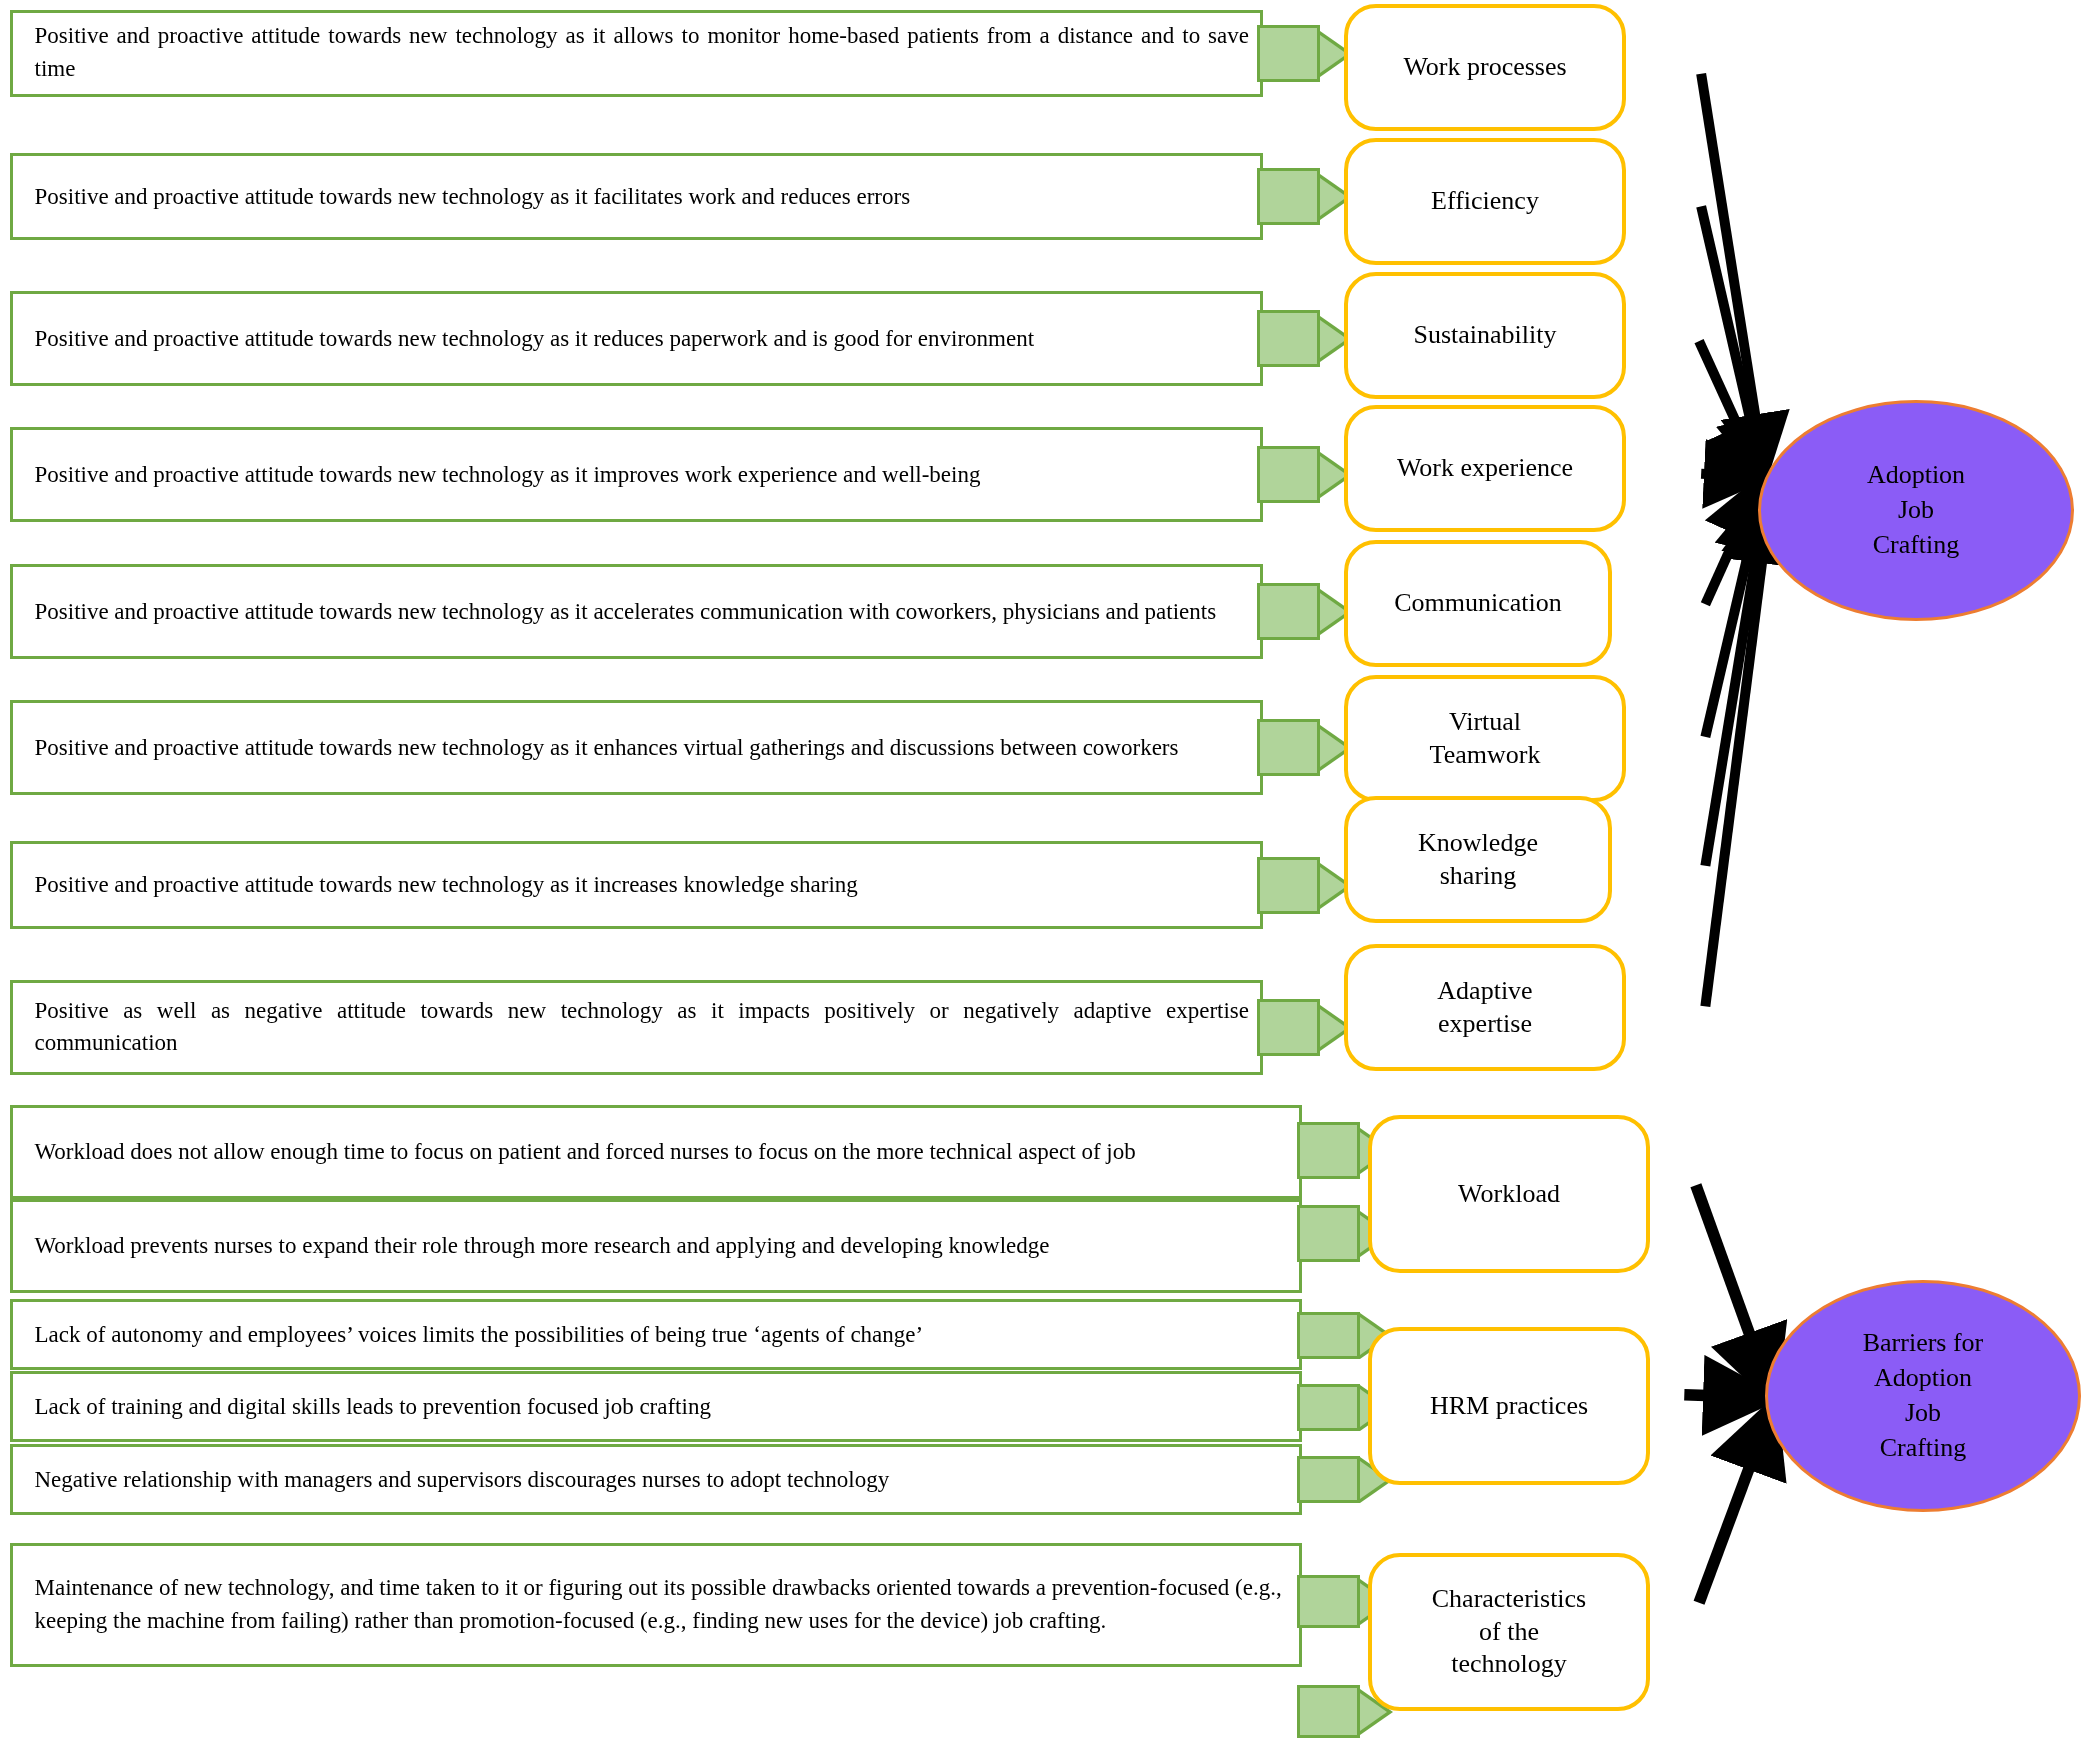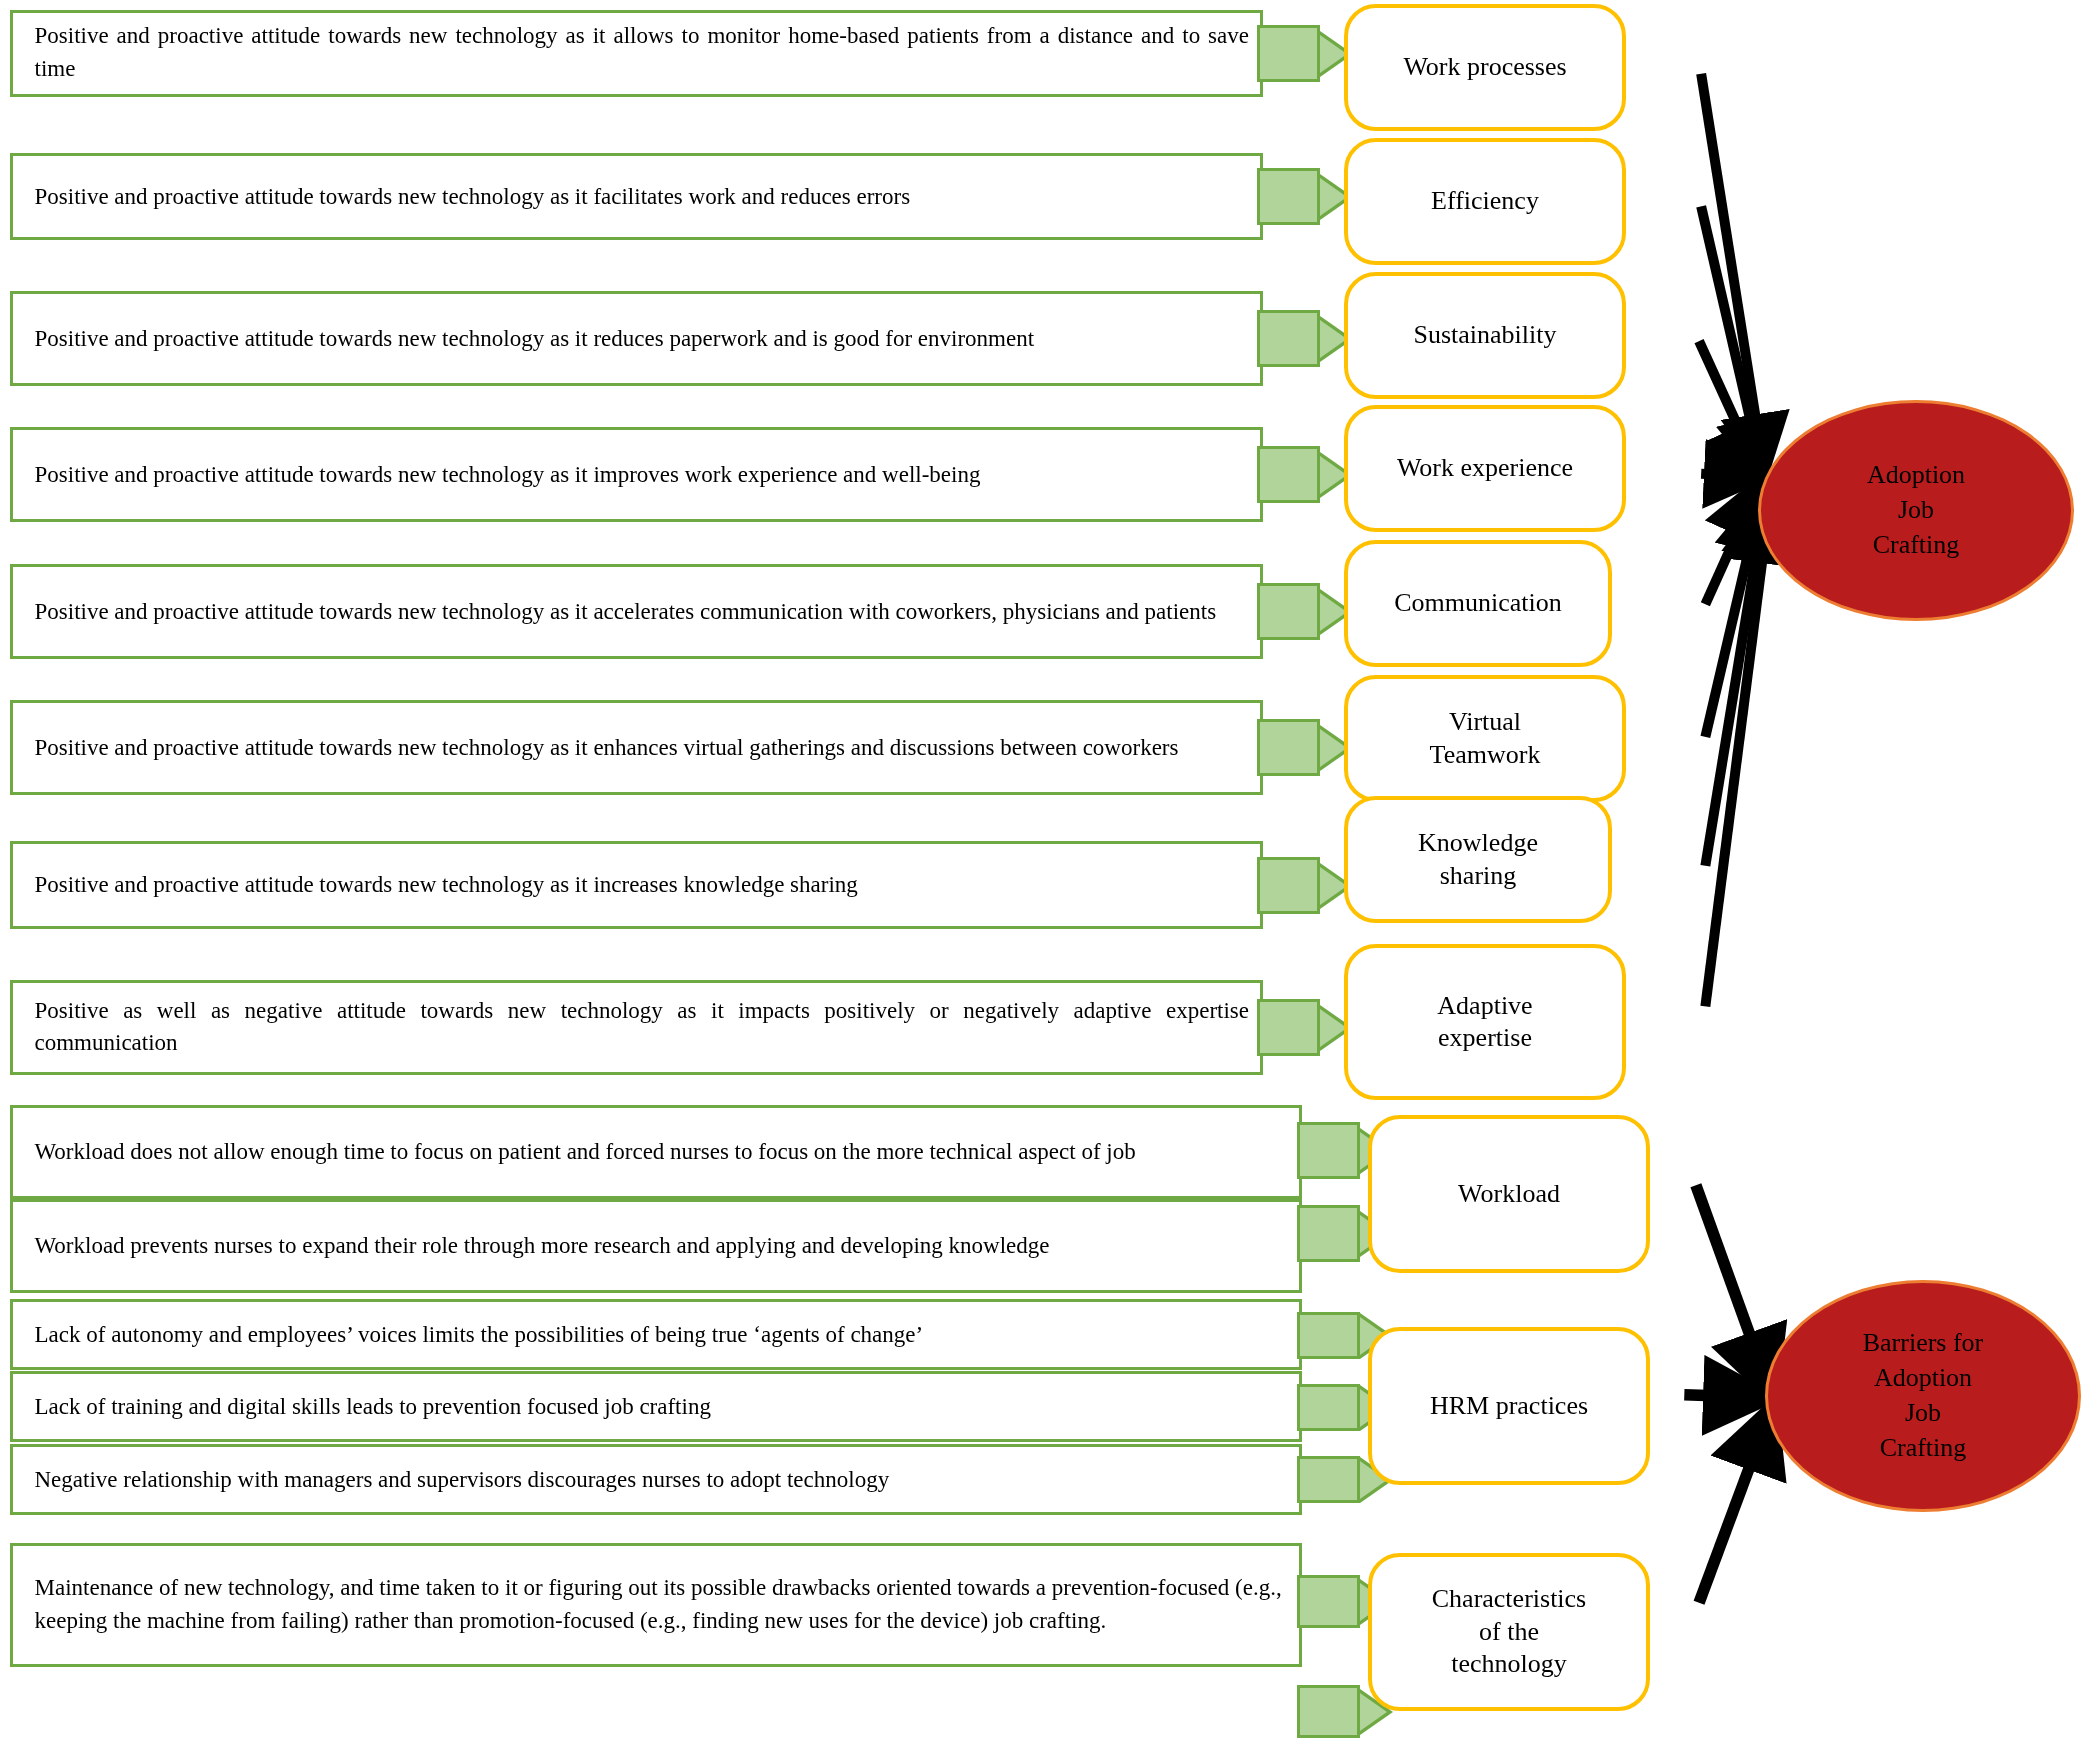--- a/index.html
+++ b/index.html
@@ -23,21 +23,21 @@
         width:0;height:0;border-top:19px solid transparent;border-bottom:19px solid transparent;
         border-left:27px solid #B0D49A;}
 
   
   .ybox{position:absolute;box-sizing:border-box;border:4.7px solid #FFC000;background:#fff;
         border-radius:32px;display:flex;align-items:center;justify-content:center;}
   .ybox .ytxt{font-size:26px;line-height:1.25;color:#000;text-align:center;padding:0 6.3px;}
 
   
   .ellipse{position:absolute;box-sizing:border-box;border:3.7px solid #ED7D31;border-radius:50%;
-        background:#b91c1c;display:flex;align-items:center;justify-content:center;}
+        background:#8b5cf6;display:flex;align-items:center;justify-content:center;}
   .ellipse .etxt{font-size:26px;line-height:1.34;color:#000;text-align:center;}
 
   
   #links{position:absolute;left:0;top:0;width:2097px;height:1759px;pointer-events:none;}
 </style>
 </head>
 <body>
 
 <div id="stage">
 
@@ -156,21 +156,21 @@
       <span>Virtual</span><br>
       <span>Teamwork</span>
     </div>
   </div>
   <div class="ybox" style="left:1344px; top:796px; width:268px; height:127px;">
     <div class="ytxt">
       <span>Knowledge</span><br>
       <span>sharing</span>
     </div>
   </div>
-  <div class="ybox" style="left:1344px; top:944px; width:282px; height:156px;">
+  <div class="ybox" style="left:1344px; top:944px; width:282px; height:127px;">
     <div class="ytxt">
       <span>Adaptive</span><br>
       <span>expertise</span>
     </div>
   </div>
 
   <div class="ellipse" style="left:1758px; top:400px; width:316px; height:221px;">
     <div class="etxt">
       <span>Adoption</span><br>
       <span>Job</span><br>

